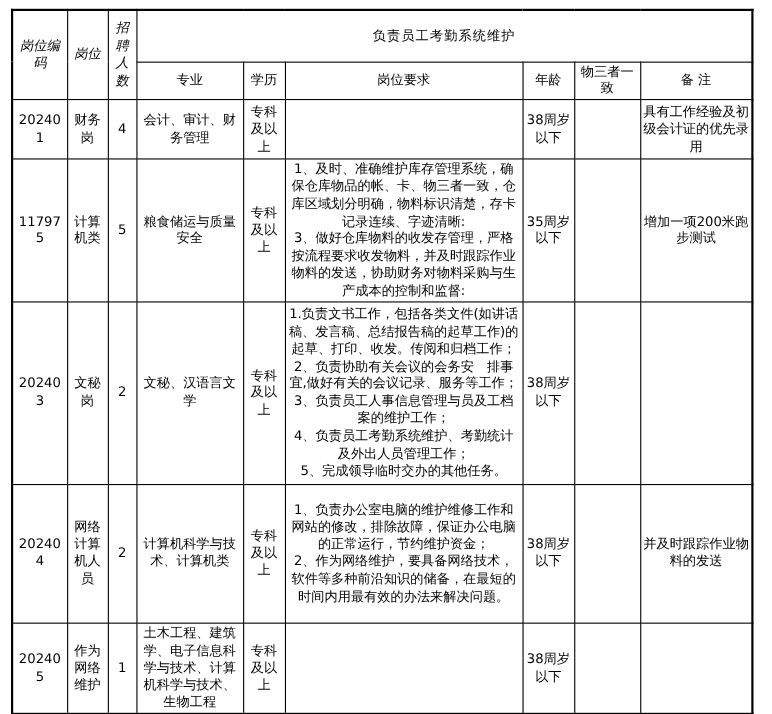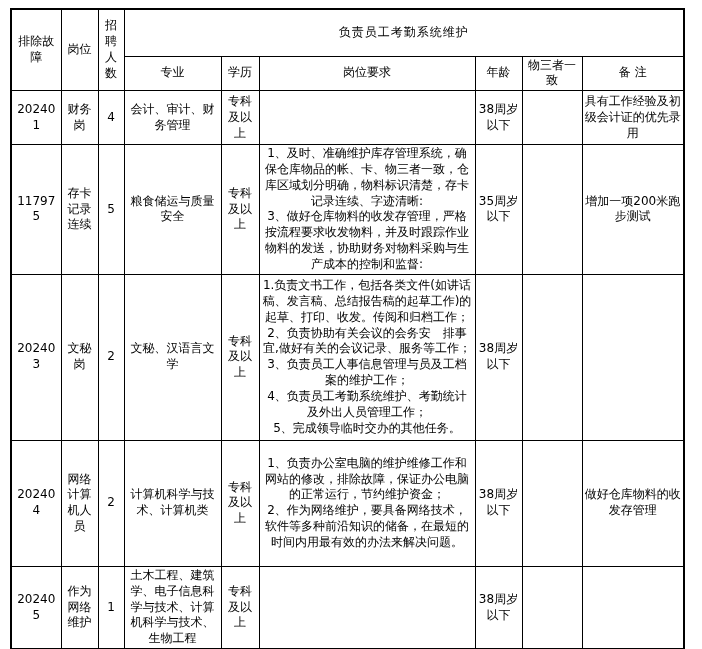--- a/index.html
+++ b/index.html
@@ -33,21 +33,21 @@
     line-height: 1.32;
     overflow: hidden;
     word-break: break-all;
   }
   .title-cell {
     font-size: 17px;
     font-weight: bold;
     height: 47px;
     letter-spacing: 1px;
   }
-  .hdr-bold { font-weight: bold; }
+  .hdr-bold { font-weight: bold; font-style: italic; }
   .subhdr { height: 28px; }
   td.code, td.pos { font-weight: bold; }
   td.code { font-size: 11px; letter-spacing: 0; }
   td.req { white-space: pre-line; text-align: center; padding: 1px 2px; }
   tr.r1 { height: 54px; }
   tr.r2 { height: 128px; }
   tr.r3 { height: 166px; }
   tr.r4 { height: 126px; }
   tr.r5 { height: 83px; }
 </style>
@@ -62,21 +62,21 @@
       <col style="width:26px">
       <col style="width:97px">
       <col style="width:38px">
       <col style="width:216px">
       <col style="width:47px">
       <col style="width:60px">
       <col style="width:102px">
     </colgroup>
     <thead>
       <tr>
-        <th rowspan="2" class="hdr-bold">排除故障</th>
+        <th rowspan="2" class="hdr-bold">岗位编码</th>
         <th rowspan="2" class="hdr-bold">岗位</th>
         <th rowspan="2" class="hdr-bold">招聘人数</th>
         <th colspan="6" class="title-cell">负责员工考勤系统维护</th>
       </tr>
       <tr class="subhdr">
         <th>专业</th>
         <th>学历</th>
         <th>岗位要求</th>
         <th>年龄</th>
         <th>物三者一致</th>
@@ -90,21 +90,21 @@
         <td>4</td>
         <td>会计、审计、财务管理</td>
         <td>专科及以上</td>
         <td class="req"></td>
         <td>38周岁以下</td>
         <td></td>
         <td>具有工作经验及初级会计证的优先录用</td>
       </tr>
       <tr class="r2">
         <td class="code">117975</td>
-        <td class="pos">存卡记录连续</td>
+        <td class="pos">计算机类</td>
         <td>5</td>
         <td>粮食储运与质量安全</td>
         <td>专科及以上</td>
         <td class="req">1、及时、准确维护库存管理系统，确保仓库物品的帐、卡、物三者一致，仓库区域划分明确，物料标识清楚，存卡记录连续、字迹清晰:
 3、做好仓库物料的收发存管理，严格按流程要求收发物料，并及时跟踪作业物料的发送，协助财务对物料采购与生产成本的控制和监督:</td>
         <td>35周岁以下</td>
         <td></td>
         <td>增加一项200米跑步测试</td>
       </tr>
       <tr class="r3">
@@ -125,21 +125,21 @@
       <tr class="r4">
         <td class="code">202404</td>
         <td class="pos">网络计算机人员</td>
         <td>2</td>
         <td>计算机科学与技术、计算机类</td>
         <td>专科及以上</td>
         <td class="req">1、负责办公室电脑的维护维修工作和网站的修改，排除故障，保证办公电脑的正常运行，节约维护资金；
 2、作为网络维护，要具备网络技术，软件等多种前沿知识的储备，在最短的时间内用最有效的办法来解决问题。</td>
         <td>38周岁以下</td>
         <td></td>
-        <td>做好仓库物料的收发存管理</td>
+        <td>并及时跟踪作业物料的发送</td>
       </tr>
       <tr class="r5">
         <td class="code">202405</td>
         <td class="pos">作为网络维护</td>
         <td>1</td>
         <td>土木工程、建筑学、电子信息科学与技术、计算机科学与技术、生物工程</td>
         <td>专科及以上</td>
         <td class="req"></td>
         <td>38周岁以下</td>
         <td></td>

